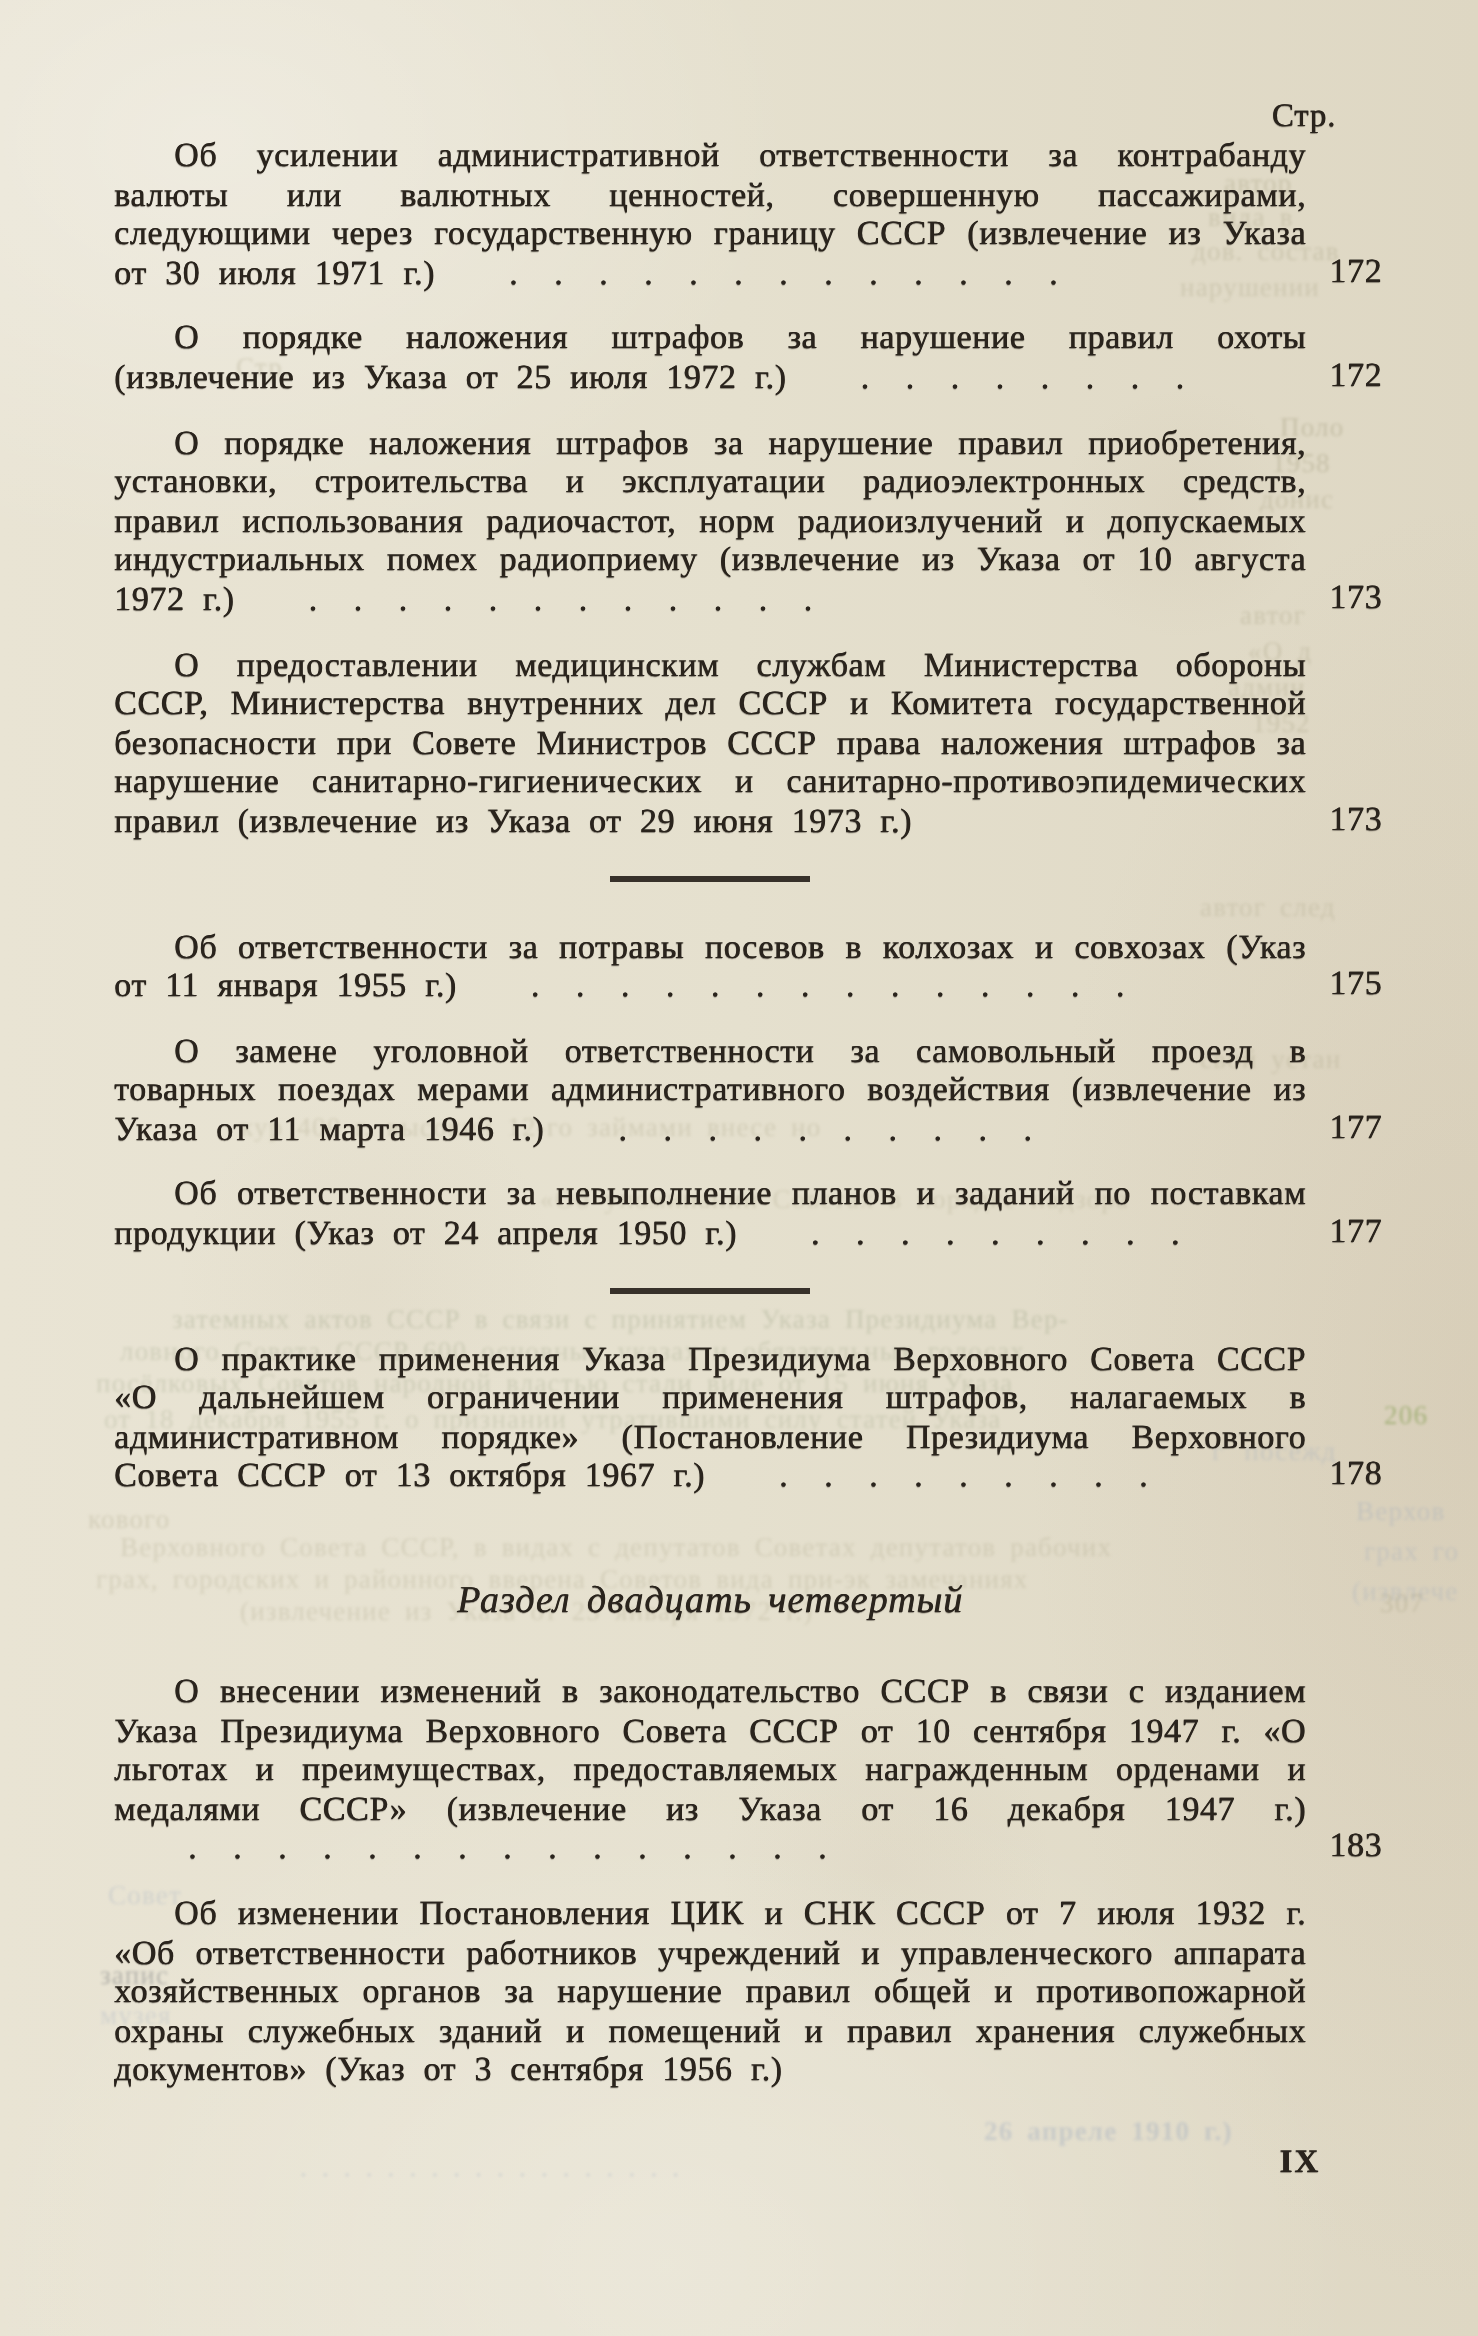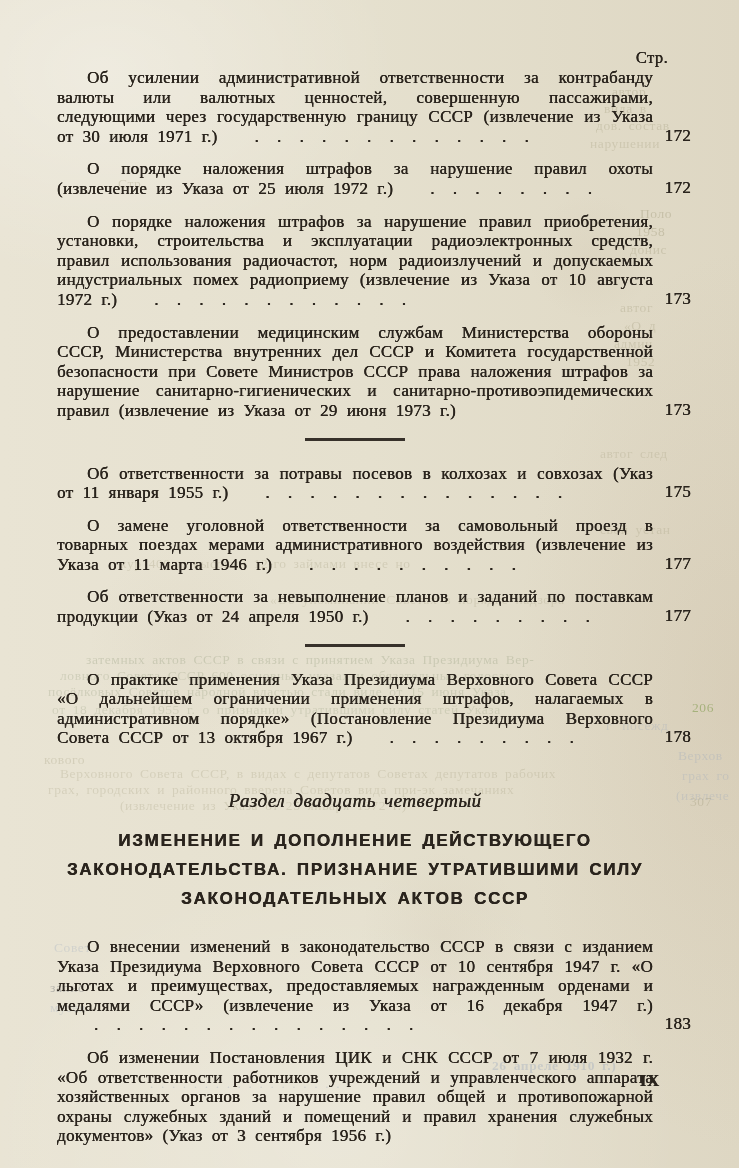--- a/index.html
+++ b/index.html
@@ -135,25 +135,20 @@
     </div>
 
   <hr class="divider">
 
   <div>
       <div class="entry ink"><span>О практике применения Указа Президиума Верховного Совета СССР «О дальнейшем ограничении применения штрафов, налагаемых в административном порядке» (Постановление Президиума Верховного Совета СССР от 13 октября 1967 г.)</span><span class="dots">. . . . . . . . .</span><span class="num">178</span></div>
     </div>
 
   <div class="kicker ink">Раздел двадцать четвертый</div>
 
-  <div class="main-title ink">
-    <div>ИЗМЕНЕНИЕ И ДОПОЛНЕНИЕ ДЕЙСТВУЮЩЕГО</div>
-    <div>ЗАКОНОДАТЕЛЬСТВА. ПРИЗНАНИЕ УТРАТИВШИМИ СИЛУ</div>
-    <div>ЗАКОНОДАТЕЛЬНЫХ АКТОВ СССР</div>
-  </div>
 
   <div class="group-after-title">
       <div class="entry ink"><span>О внесении изменений в законодательство СССР в связи с изданием Указа Президиума Верховного Совета СССР от 10 сентября 1947 г. «О льготах и преимуществах, предоставляемых награжденным орденами и медалями СССР» (извлечение из Указа от 16 декабря 1947 г.)</span><span class="dots">. . . . . . . . . . . . . . .</span><span class="num">183</span></div>
       <div class="entry ink"><span>Об изменении Постановления ЦИК и СНК СССР от 7 июля 1932 г. «Об ответственности работников учреждений и управленческого аппарата хозяйственных органов за нарушение правил общей и противопожарной охраны служебных зданий и помещений и правил хранения служебных документов» (Указ от 3 сентября 1956 г.)</span></div>
     </div>
 
 </div>
 
 <div class="page-marker ink">IX</div>
 

